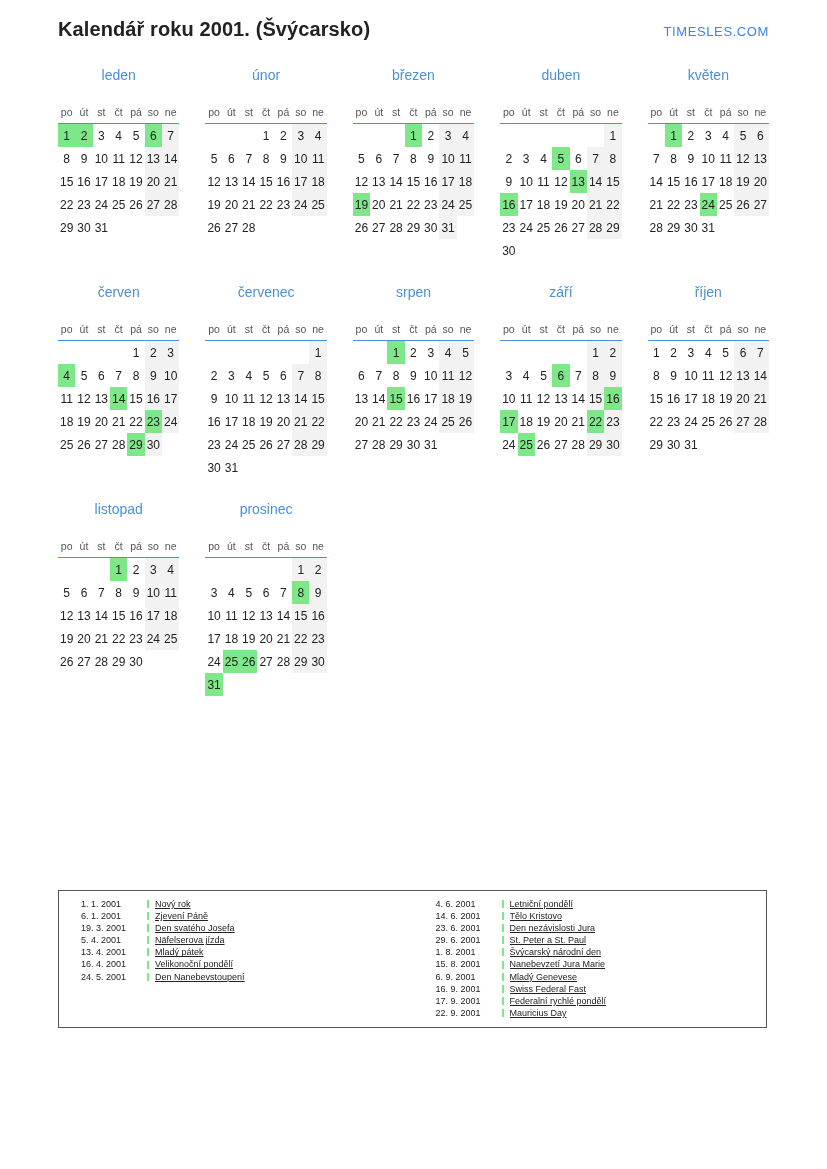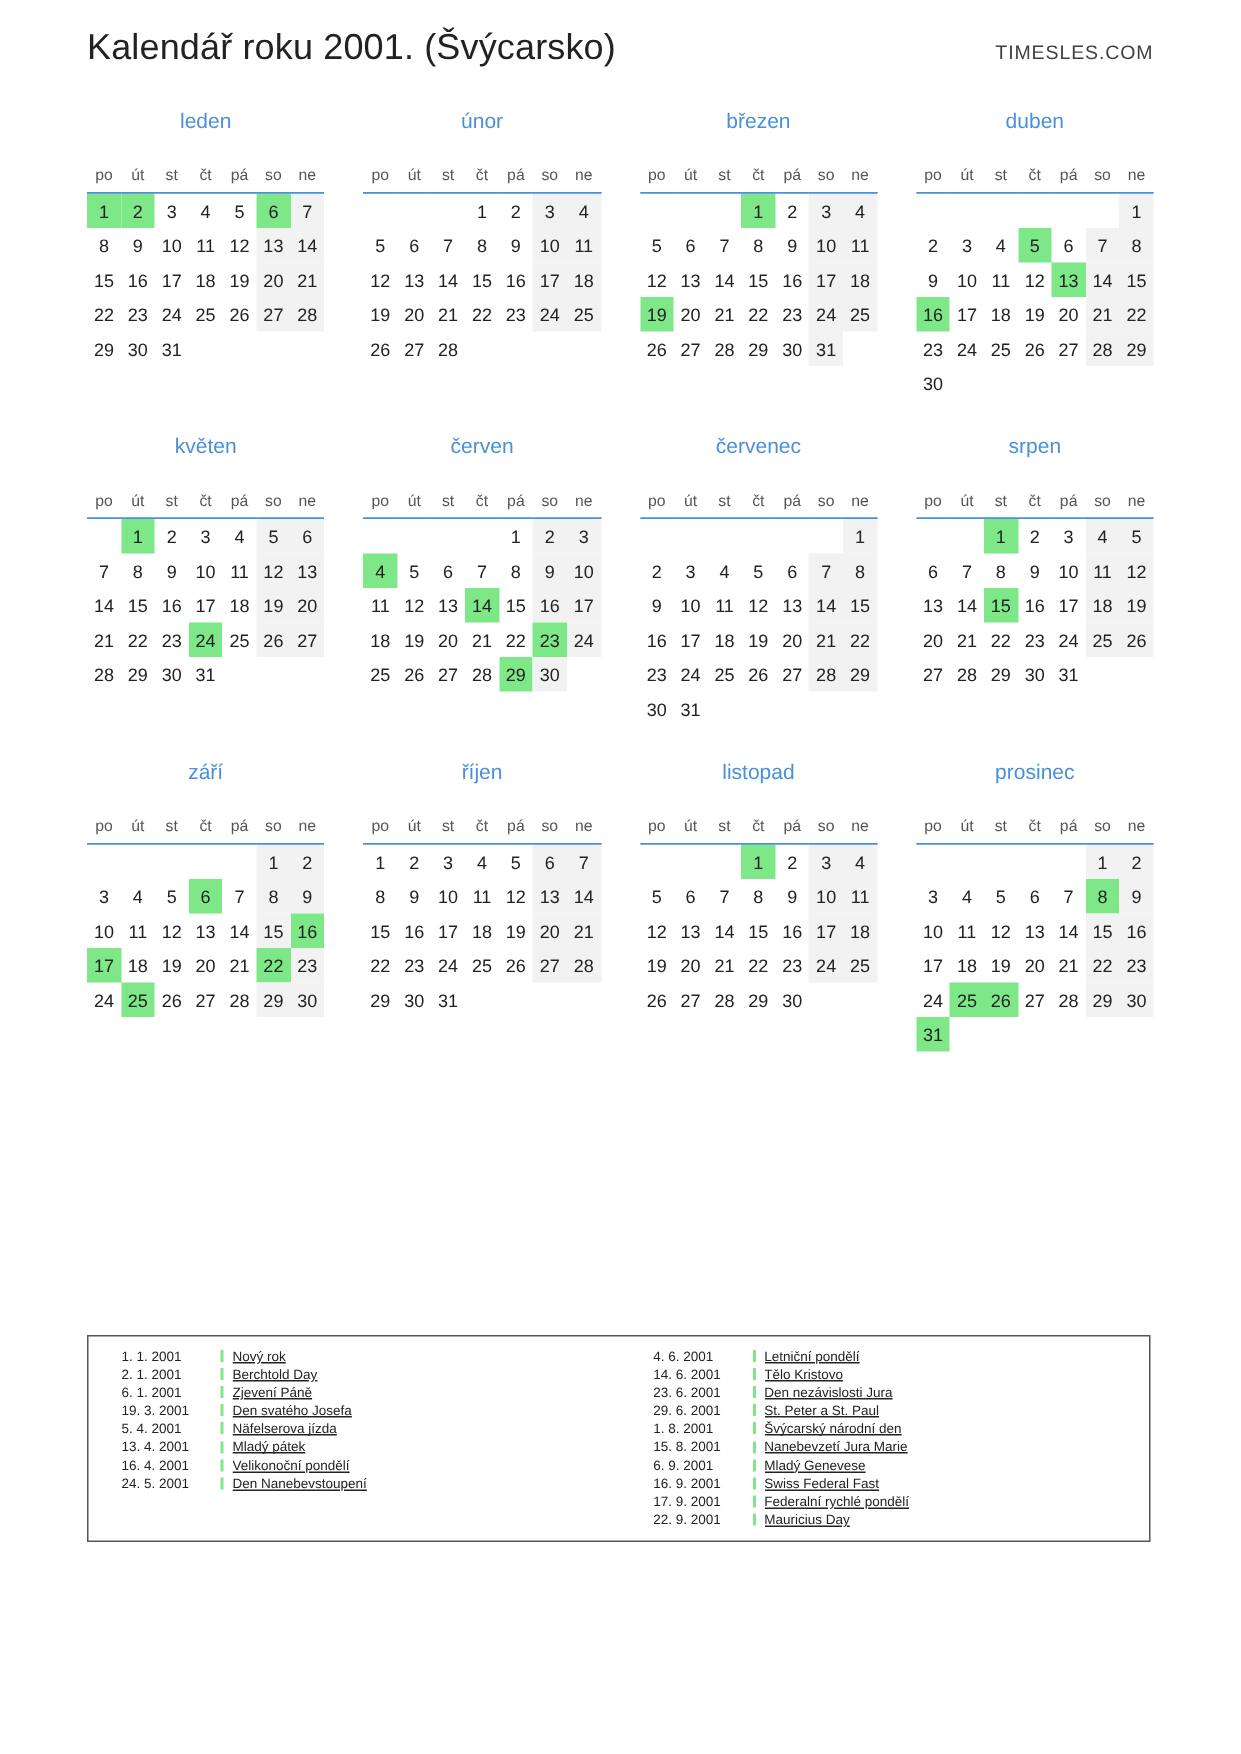--- a/index.html
+++ b/index.html
@@ -23,35 +23,35 @@
     position: relative;
   }
   
   .header {
     display: flex;
     align-items: baseline;
     justify-content: space-between;
     margin-bottom: 26px;
   }
   .title {
-    font-size: 24px;
-    font-weight: 400;
+    font-size: 20px;
+    font-weight: 700;
     color: #222222;
     letter-spacing: 0.1px;
     text-align: right;
   }
   .brand {
     font-size: 13px;
-    color: #404040;
+    color: #3b82f6;
     letter-spacing: 0.6px;
   }
   
   .year {
     display: grid;
-    grid-template-columns: repeat(4, 1fr);
+    grid-template-columns: repeat(5, 1fr);
     column-gap: 26px;
     row-gap: 22px;
   }
   .month {
     width: 100%;
   }
   .month-name {
     text-align: center;
     color: #4a90d9;
     font-size: 14px;
@@ -929,25 +929,20 @@
 
   <div class="legend">
     <div class="legend-cols">
       <div id="legend-left">
           <div class="leg-row">
             <span class="leg-date">1. 1. 2001</span>
             <span class="leg-bar"></span>
             <span class="leg-name">Nový rok</span>
           </div>
           <div class="leg-row">
-            <span class="leg-date">2. 1. 2001</span>
-            <span class="leg-bar"></span>
-            <span class="leg-name">Berchtold Day</span>
-          </div>
-          <div class="leg-row">
             <span class="leg-date">6. 1. 2001</span>
             <span class="leg-bar"></span>
             <span class="leg-name">Zjevení Páně</span>
           </div>
           <div class="leg-row">
             <span class="leg-date">19. 3. 2001</span>
             <span class="leg-bar"></span>
             <span class="leg-name">Den svatého Josefa</span>
           </div>
           <div class="leg-row">

